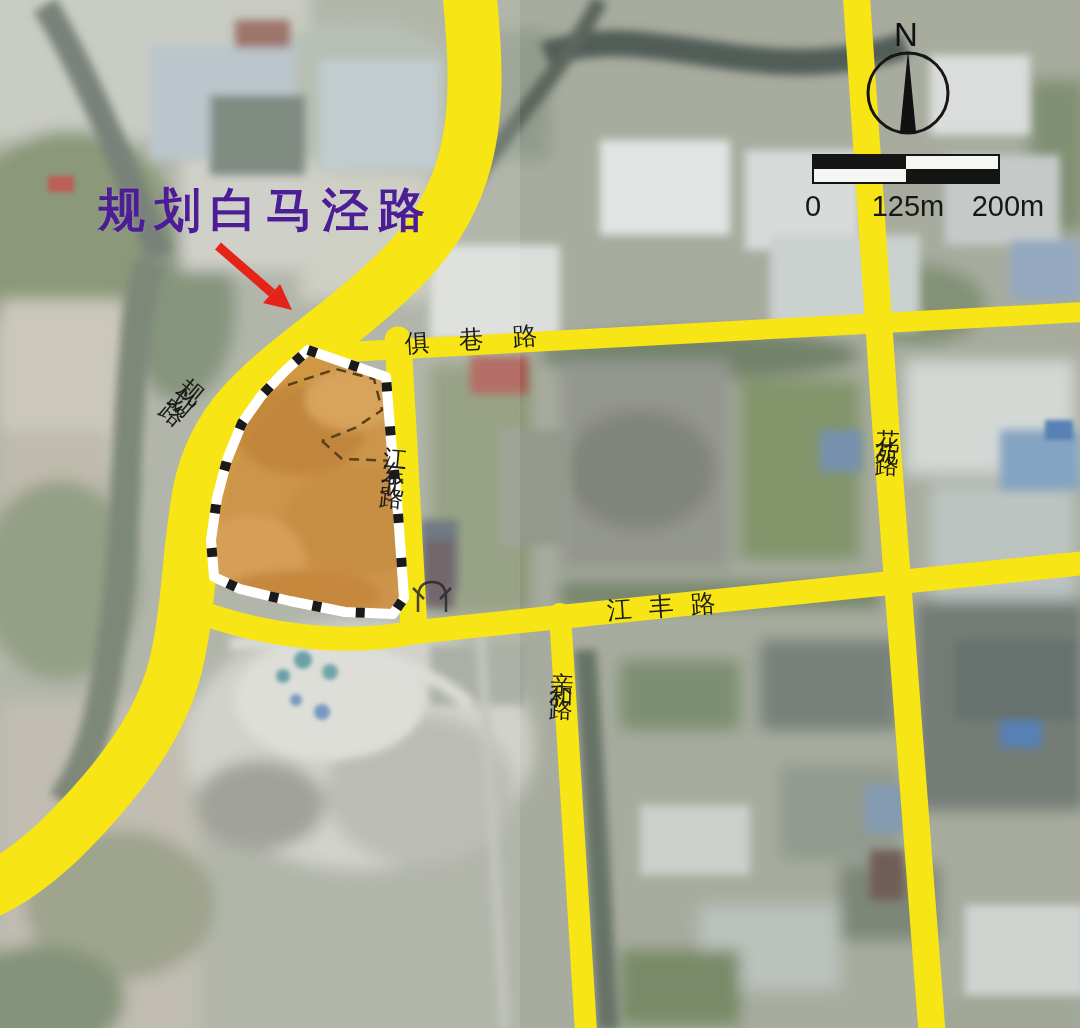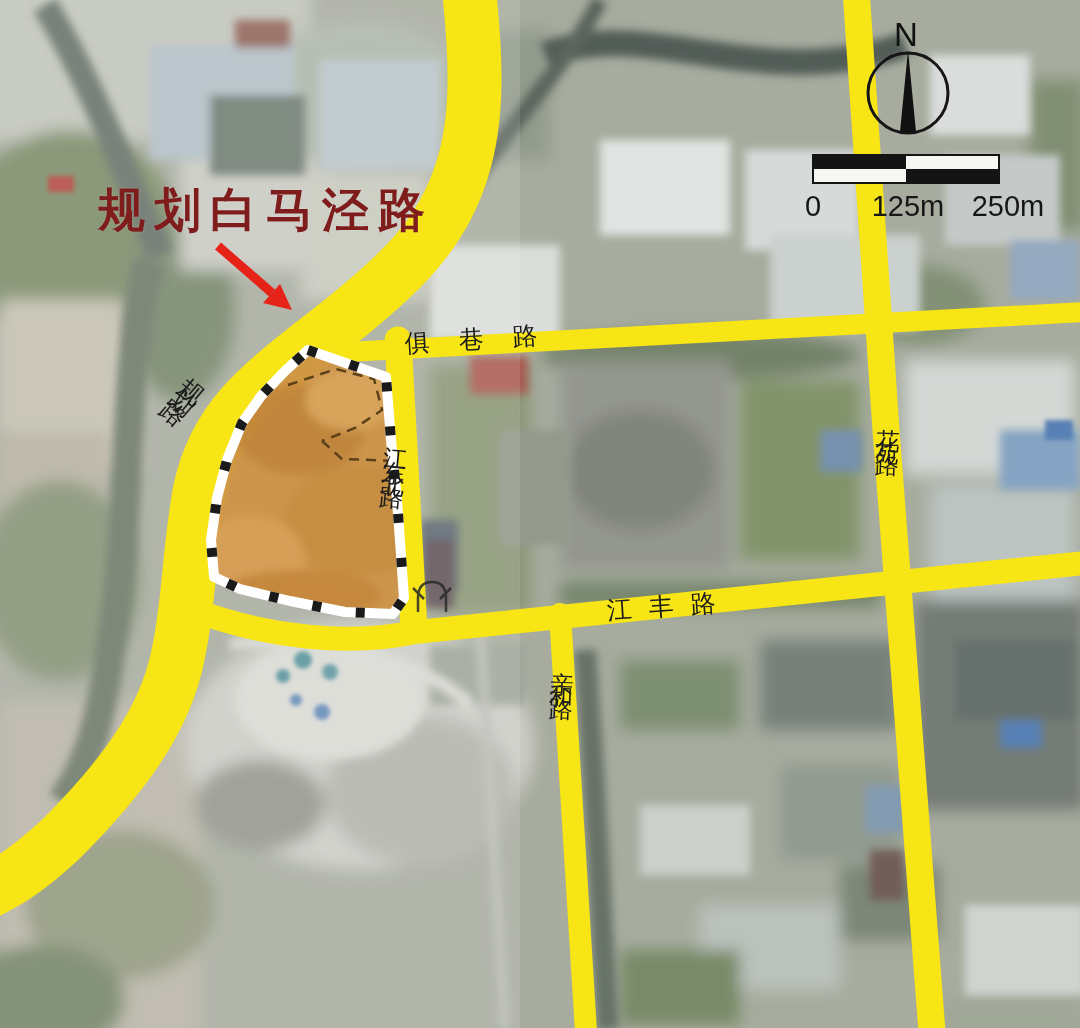--- a/index.html
+++ b/index.html
@@ -10,21 +10,21 @@
   }
   #map-svg{position:absolute;left:0;top:0;}
   .lbl{position:absolute;color:#1c1c1c;white-space:nowrap;line-height:1;}
   .road-lbl-h{font-size:25px;font-weight:500;}
   .road-lbl-v{
     font-size:24px;font-weight:500;
     writing-mode:vertical-rl;text-orientation:upright;
   }
   #planned-road-annotation{
     font-size:47px;font-weight:bold;letter-spacing:9px;
-    color:#7f1d1d;text-shadow:0 0 2px rgba(255,255,255,.25);
+    color:#4c1d95;text-shadow:0 0 2px rgba(255,255,255,.25);
   }
   #curve-road-label{
     font-size:25px;font-weight:500;
     writing-mode:vertical-rl;text-orientation:upright;
     letter-spacing:14px;transform:rotate(40deg);
   }
   #juxiang-label{letter-spacing:29px;transform:rotate(-3.5deg);transform-origin:left top;}
   #jiangfeng-label{letter-spacing:17px;transform:rotate(-4deg);transform-origin:left top;}
   #jiangdongbei-label{letter-spacing:13px;transform:rotate(5.5deg);transform-origin:top center;}
   #huayuan-label{letter-spacing:12px;transform:rotate(2deg);}
@@ -231,15 +231,15 @@
       <div class="cell k"></div>
       <div class="cell w"></div>
     </div>
     <div class="row">
       <div class="cell w"></div>
       <div class="cell k"></div>
     </div>
   </div>
   <div id="scale-num-0" class="scale-num">0</div>
   <div id="scale-num-125" class="scale-num">125m</div>
-  <div id="scale-num-250" class="scale-num">250m</div>
+  <div id="scale-num-250" class="scale-num">200m</div>
 
 </div>
 
 </body></html>

